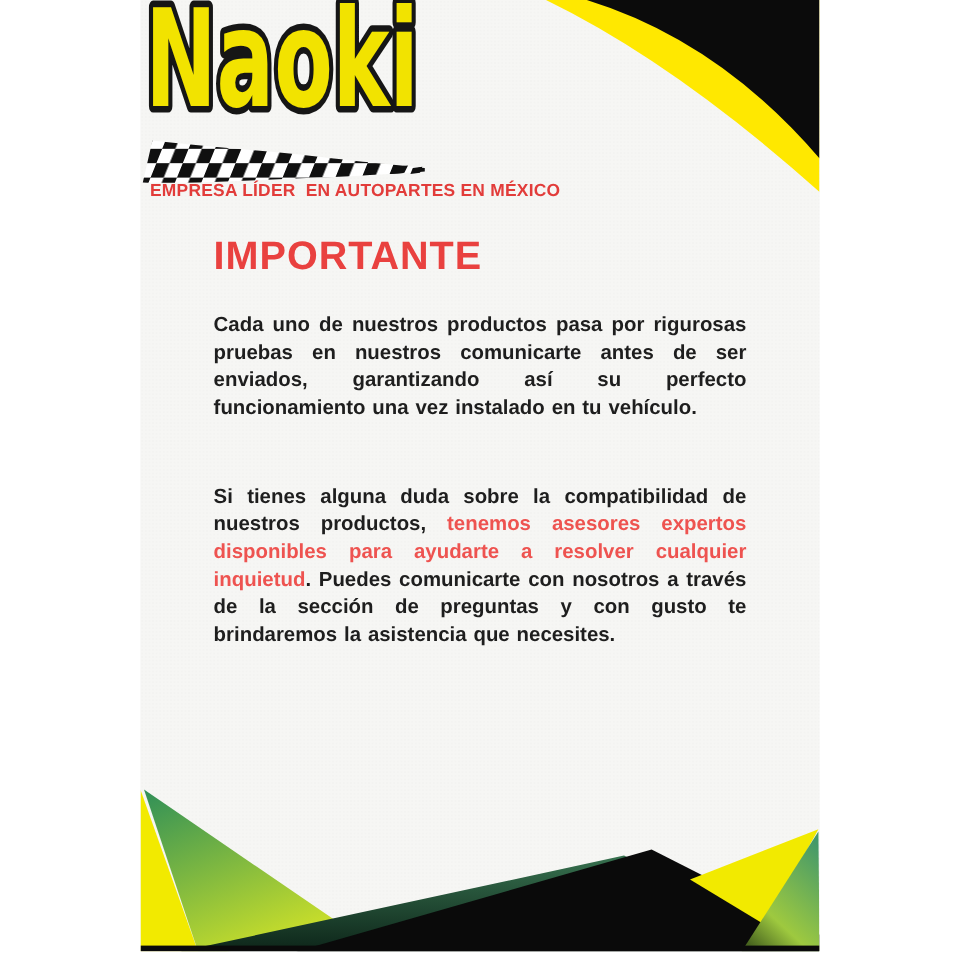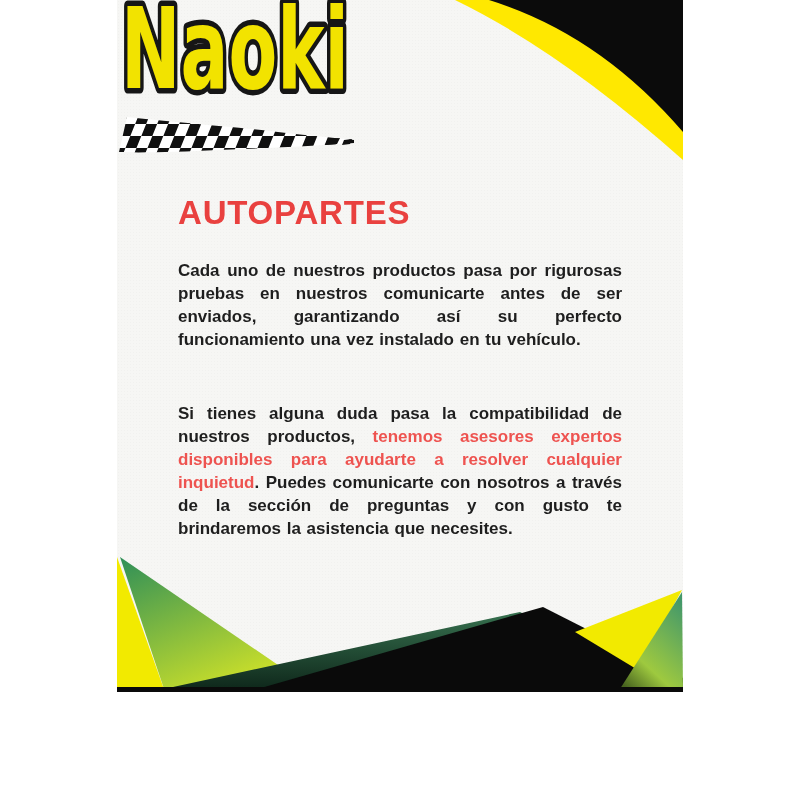--- a/index.html
+++ b/index.html
@@ -1,21 +1,21 @@
 <!DOCTYPE html>
 <html><head>
 <meta charset="utf-8">
 <style>
   html,body{margin:0;padding:0;}
   body{
     width:800px;height:800px;background:#ffffff;position:relative;overflow:hidden;
     font-family:"Liberation Sans",sans-serif;
   }
   .poster{
-    position:absolute;left:117px;top:0;width:566px;height:692px;
+    position:absolute;left:117px;top:0;width:566px;height:793px;
     background:#f6f6f4;
     background-image:radial-gradient(rgba(0,0,0,0.018) 0.5px, transparent 0.6px);
     background-size:3px 3px;
     overflow:hidden;
   }
   svg{display:block;}
   .corner-tr{position:absolute;top:0;left:0;width:566px;height:170px;}
   .logo-svg{position:absolute;left:0px;top:0px;width:252px;height:98px;overflow:visible;}
   .logo-sub{
     position:absolute;left:3px;top:88px;
@@ -61,26 +61,27 @@
       <pattern id="chk" width="22" height="24" patternUnits="userSpaceOnUse" patternTransform="skewX(-22)">
         <rect width="22" height="24" fill="#ffffff"></rect>
         <rect x="0" y="0" width="11" height="12" fill="#101010"></rect>
         <rect x="11" y="12" width="11" height="12" fill="#101010"></rect>
       </pattern>
     </defs>
     <path d="M1,40 L9,5 C 50,10 110,14 160,20 C 195,24 220,26 236,28 L236,31 C 200,34 150,36 100,38 C 60,40 20,41 1,40 Z" fill="url(#chk)"></path>
     <path d="M210,27 l12,-1 l-3,6 l-12,1 z M226,28 l8,-1 l-2,5 l-8,1 z" fill="#101010"></path>
   </svg>
 
+  <div class="tagline">EMPRESA LÍDER  EN AUTOPARTES EN MÉXICO</div>
 
-  <h1 class="title">AUTOPARTES</h1>
+  <h1 class="title">IMPORTANTE</h1>
 
   <p class="para p1">Cada uno de nuestros productos pasa por rigurosas pruebas en nuestros comunicarte antes de ser enviados, garantizando así su perfecto funcionamiento una vez instalado en tu vehículo.</p>
 
-  <p class="para p2"><span>Si tienes alguna duda pasa la compatibilidad de nuestros productos, </span><span class="red-inline">tenemos asesores expertos disponibles para ayudarte a resolver cualquier inquietud</span><span>. Puedes comunicarte con nosotros a través de la sección de preguntas y con gusto te brindaremos la asistencia que necesites.</span></p>
+  <p class="para p2"><span>Si tienes alguna duda sobre la compatibilidad de nuestros productos, </span><span class="red-inline">tenemos asesores expertos disponibles para ayudarte a resolver cualquier inquietud</span><span>. Puedes comunicarte con nosotros a través de la sección de preguntas y con gusto te brindaremos la asistencia que necesites.</span></p>
 
 
   <svg class="bottom-decor" viewBox="0 0 566 140" aria-hidden="true">
     <defs>
       <linearGradient id="gLeftGreen" x1="0" y1="0" x2="0.55" y2="1">
         <stop offset="0" stop-color="#2f8f58"></stop>
         <stop offset="1" stop-color="#cadf2a"></stop>
       </linearGradient>
       <linearGradient id="gDarkGreen" x1="0" y1="0" x2="0" y2="1">
         <stop offset="0" stop-color="#37714f"></stop>

